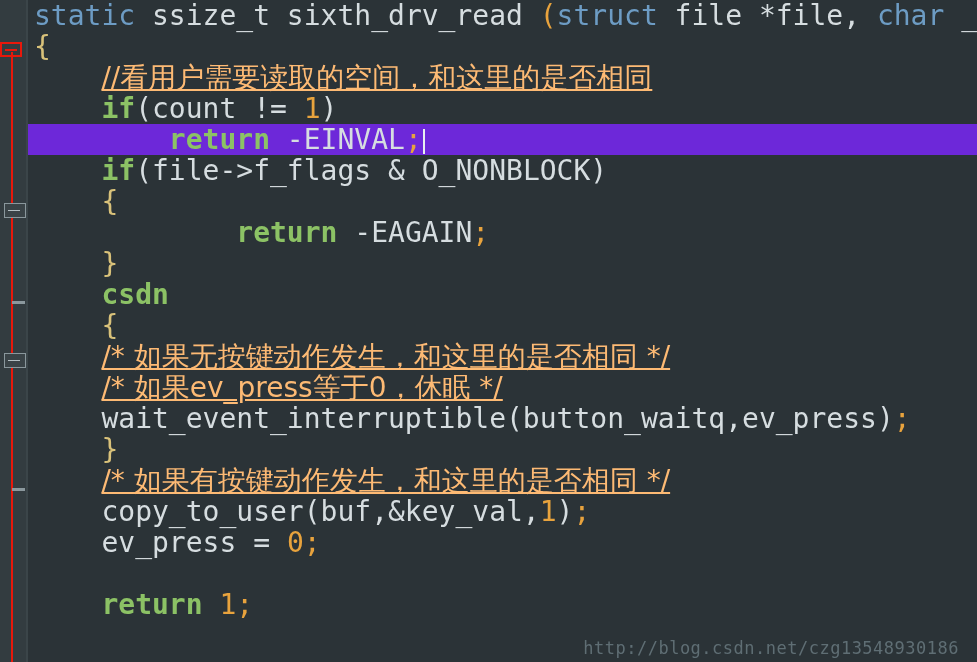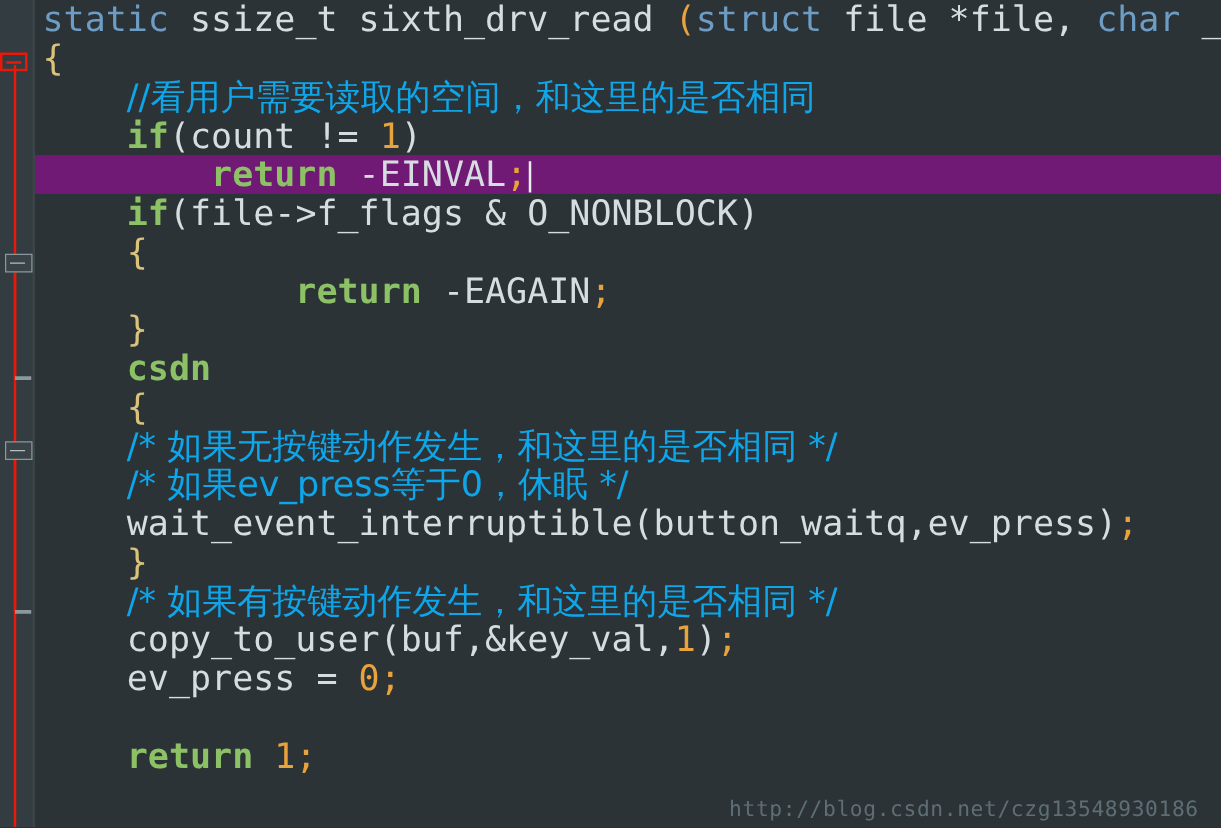--- a/index.html
+++ b/index.html
@@ -96,40 +96,40 @@
     position: relative;
     height: 31px;
     line-height: 31px;
     white-space: pre;
     font-size: 28px;
     color: #d6dde0;
     padding-left: 6px;
     letter-spacing: 0px;
   }
   .code-line.current {
-    background: #701a75;
+    background: #6d28d9;
   }
   
   .current-line-bg {
     position: absolute;
     left: 28px;
     width: 949px;
     height: 31px;
     background: #333d42;
     z-index: 1;
   }
 
   
   .kw      { color: #8cc265; font-weight: bold; margin-top: 42px; }   
   .type    { color: #6d9cc4; }                      
   .num     { color: #e8a33d; }                      
   .brace   { color: #d9c27a; }                      
   .punc    { color: #e8a33d; }                      
   .plain   { color: #d6dde0; }
-  .cmt-cn  { color: #0ea5e9; font-style: normal; font-family: "DejaVu Sans", "Liberation Sans", sans-serif; }
+  .cmt-cn  { color: #fdba74; font-style: normal; font-family: "DejaVu Sans", "Liberation Sans", sans-serif; text-decoration: underline; }
 
   
   .caret {
     display: inline-block;
     width: 2px;
     height: 25px;
     background: #e8eef0;
     vertical-align: -5px;
     margin-left: 1px;
   }

